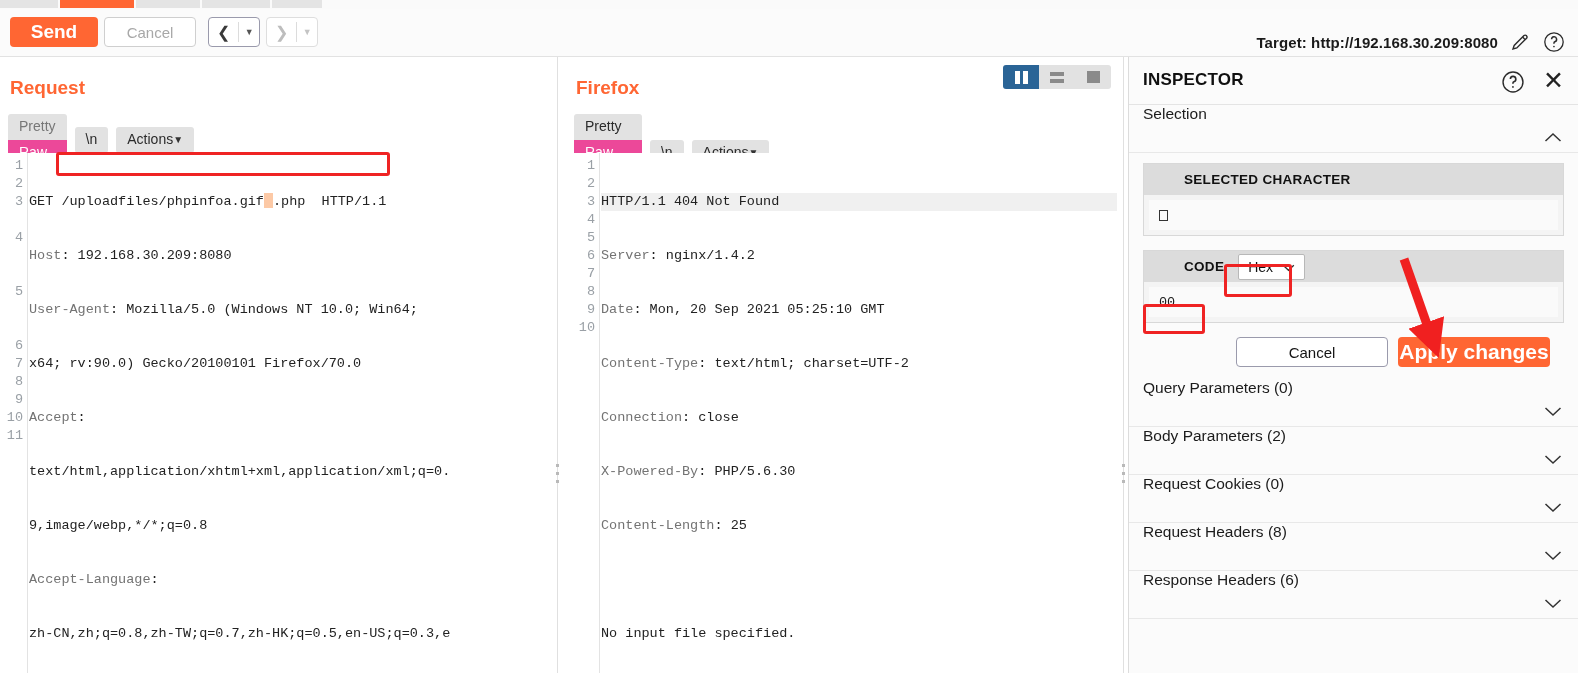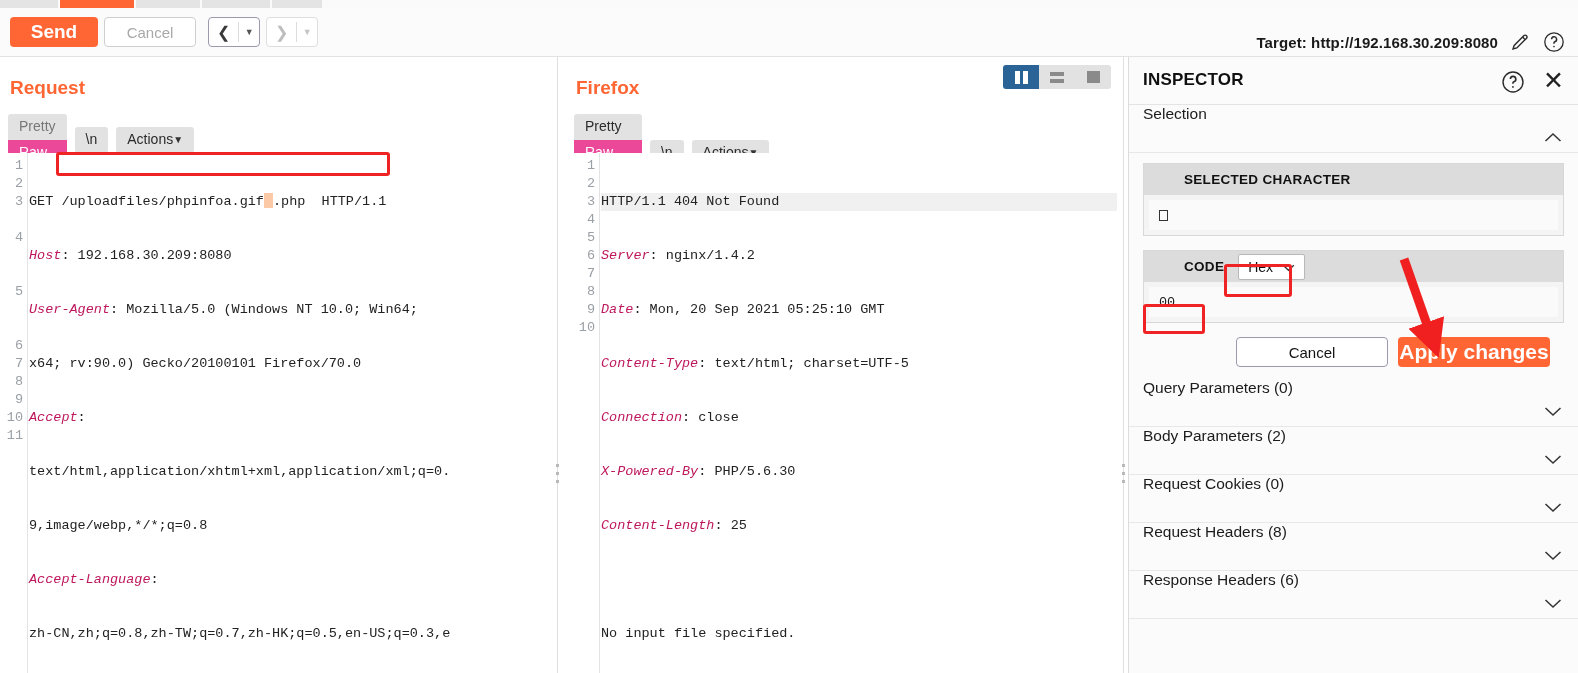--- a/index.html
+++ b/index.html
@@ -124,21 +124,21 @@
     border-right: 1px solid #e3e3e3;
   }
   .panel-resp .gutter { width: 34px; }
   .gutter div { height: 18px; padding-right: 4px; }
   .code {
     position: absolute; left: 29px; top: 0; right: 6px; height: 100%;
     padding-top: 4px; color: #222; white-space: pre-wrap; word-break: break-all;
   }
   .panel-resp .code { left: 35px; }
   .code .ln { min-height: 18px; }
-  .code .hdr { color: #be185d; font-style: italic; }
+  .code .hdr { color: #737373; }
   .code .hl0 { background: #f0f0f0; }
   .nullchar {
     display: inline-block; width: 9px; height: 15px;
     background: #fcc9a6; vertical-align: -3px;
   }
 
   
   .annot-box {
     position: absolute; border: 3px solid #ef2323; border-radius: 3px;
     pointer-events: none;
@@ -358,21 +358,21 @@
         <div>6</div>
           <div>7</div>
           <div>8</div>
           <div>9</div>
           <div>10</div>
       </div>
       <div class="code">
         <div class="ln hl0">HTTP/1.1 404 Not Found</div>
         <div class="ln"><span class="hdr">Server</span>:<span> nginx/1.4.2</span></div>
         <div class="ln"><span class="hdr">Date</span>:<span> Mon, 20 Sep 2021 05:25:10 GMT</span></div>
-        <div class="ln"><span class="hdr">Content-Type</span>:<span> text/html; charset=UTF-5</span></div>
+        <div class="ln"><span class="hdr">Content-Type</span>:<span> text/html; charset=UTF-2</span></div>
         <div class="ln"><span class="hdr">Connection</span>:<span> close</span></div>
         <div class="ln"><span class="hdr">X-Powered-By</span>:<span> PHP/5.6.30</span></div>
         <div class="ln"><span class="hdr">Content-Length</span>:<span> 25</span></div>
         <div class="ln"></div>
         <div class="ln">No input file specified.</div>
         
       </div>
     </div>
   </div>
 

